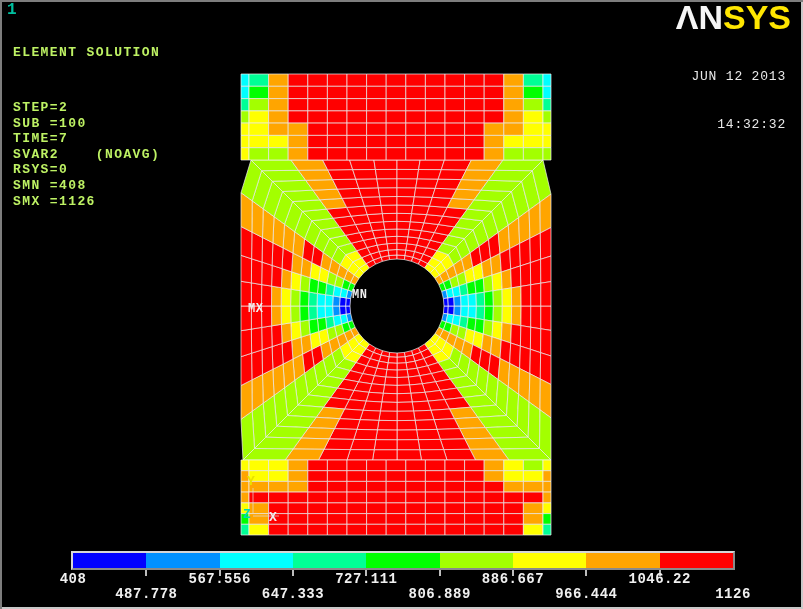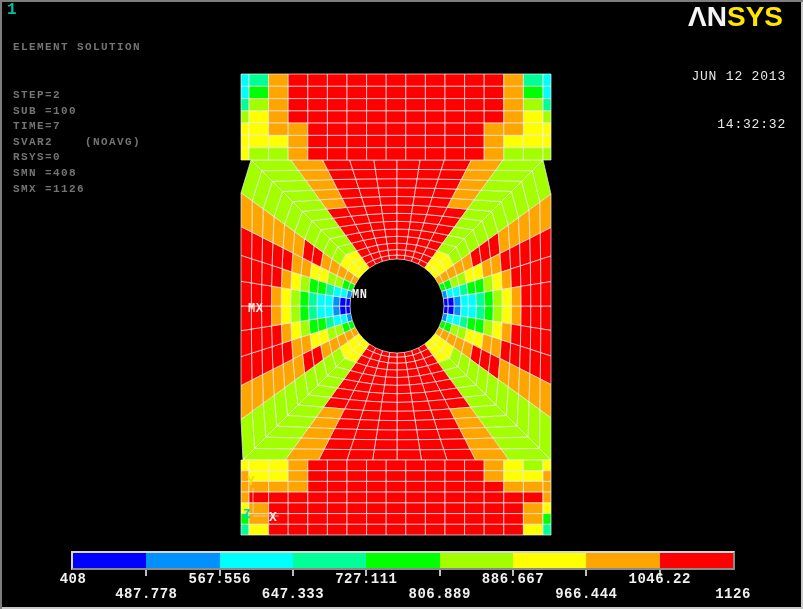--- a/index.html
+++ b/index.html
@@ -4,25 +4,25 @@
 <style>
   html,body{margin:0;padding:0;background:#000;}
   .screen{
     position:relative;width:803px;height:609px;background:#000;overflow:hidden;
     box-shadow: inset 2px 2px 0 #7d7d7d, inset -2px -2px 0 #c9c9c9;
     font-family:"Liberation Mono","DejaVu Sans Mono",monospace;
   }
   svg.plot{position:absolute;left:0;top:0;}
   svg.plot polygon{stroke:#f0f0f0;stroke-width:0.7;stroke-linejoin:round;}
   .plotnum{position:absolute;left:7px;top:1px;color:#00c0a0;font-size:16px;font-weight:bold;}
-  .info{position:absolute;left:13px;top:15px;color:#737373;font-size:11px;font-weight:bold;letter-spacing:1.4px;white-space:pre;}
+  .info{position:absolute;left:13px;top:15px;color:#bef264;font-size:13px;font-weight:bold;letter-spacing:1.4px;white-space:pre;}
   .info .title{line-height:16px;margin-bottom:9px;}
   .info .line{line-height:15.6px;}
-  .logo{position:absolute;right:20px;top:2px;font-family:"Liberation Sans","DejaVu Sans",sans-serif;
-        font-weight:bold;font-size:28px;letter-spacing:0px;line-height:30px;margin-left:22px;}
+  .logo{position:absolute;right:12px;top:2px;font-family:"Liberation Sans","DejaVu Sans",sans-serif;
+        font-weight:bold;font-size:34px;letter-spacing:0px;line-height:30px;margin-left:22px;}
   .logo .an{color:#f5f5f5;}
   .logo .sys{color:#ffe600;}
   .datetime{position:absolute;right:17px;top:37px;color:#e8e8e8;font-size:13px;font-weight:normal;
             letter-spacing:0.8px;text-align:right;line-height:16px;white-space:pre;}
   .marker{position:absolute;color:#f0f0f0;font-size:12px;font-weight:bold;letter-spacing:0.5px;}
   .marker.mn{left:352px;top:288px;}
   .marker.mx{left:239px;top:302px;padding-left:9px;}
   .triad{position:absolute;font-size:13px;font-weight:bold;}
   .triad.ty{left:247px;top:474px;color:#e8e200;}
   .triad.tz{left:243px;top:507px;color:#00d8b4;}

